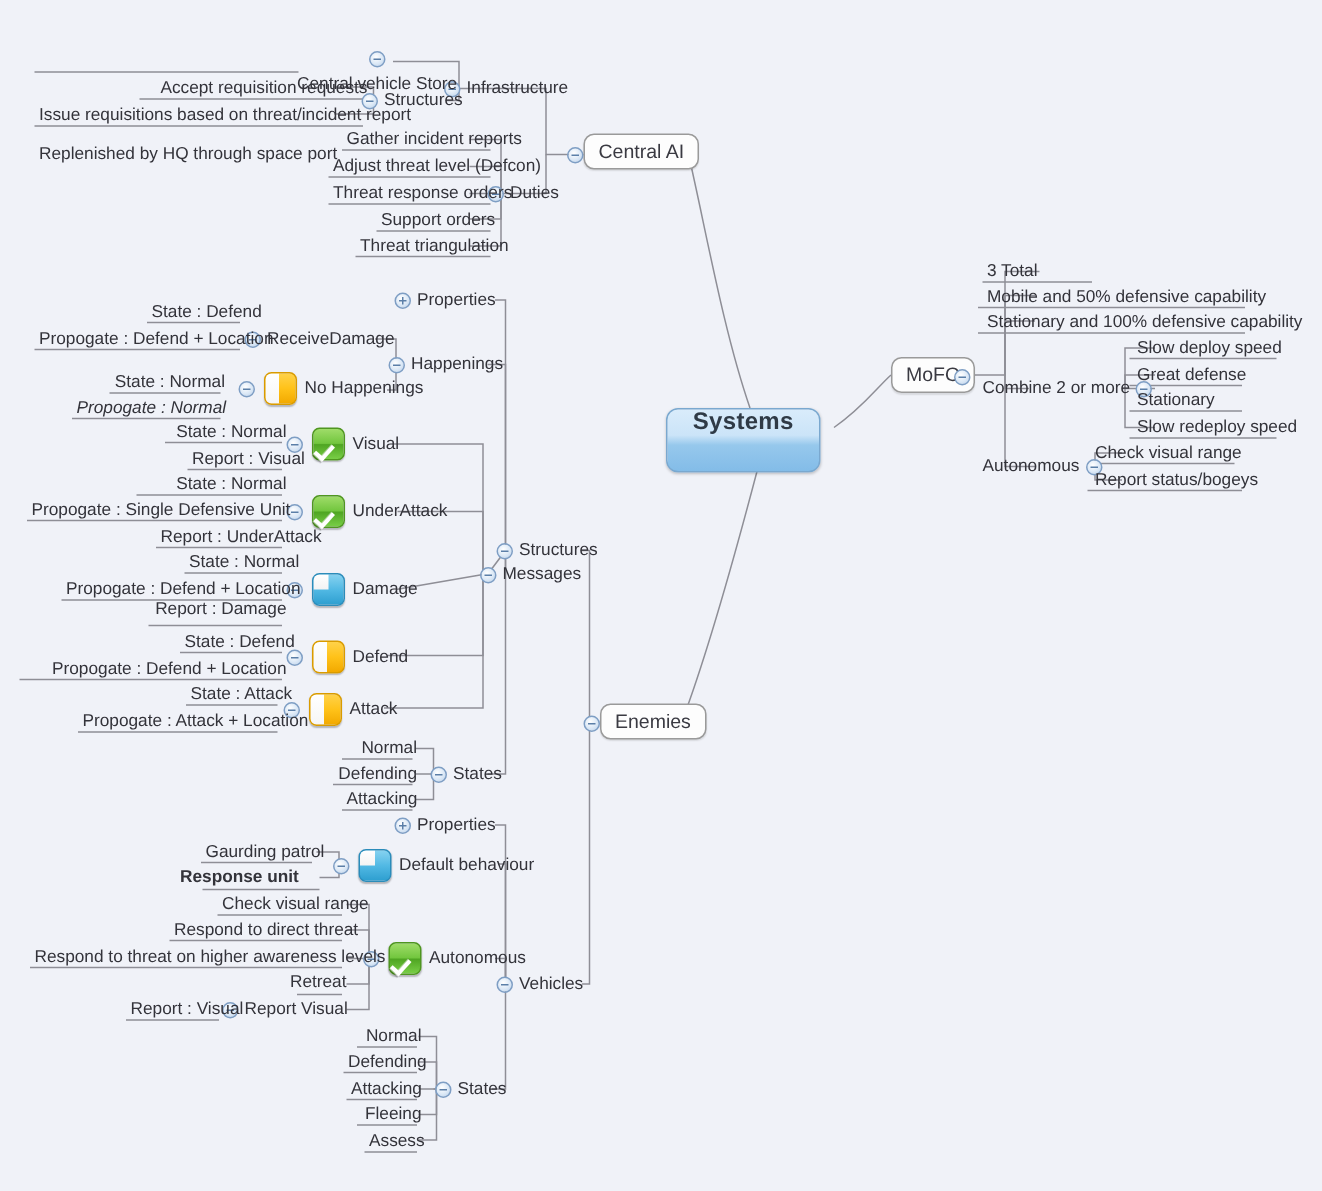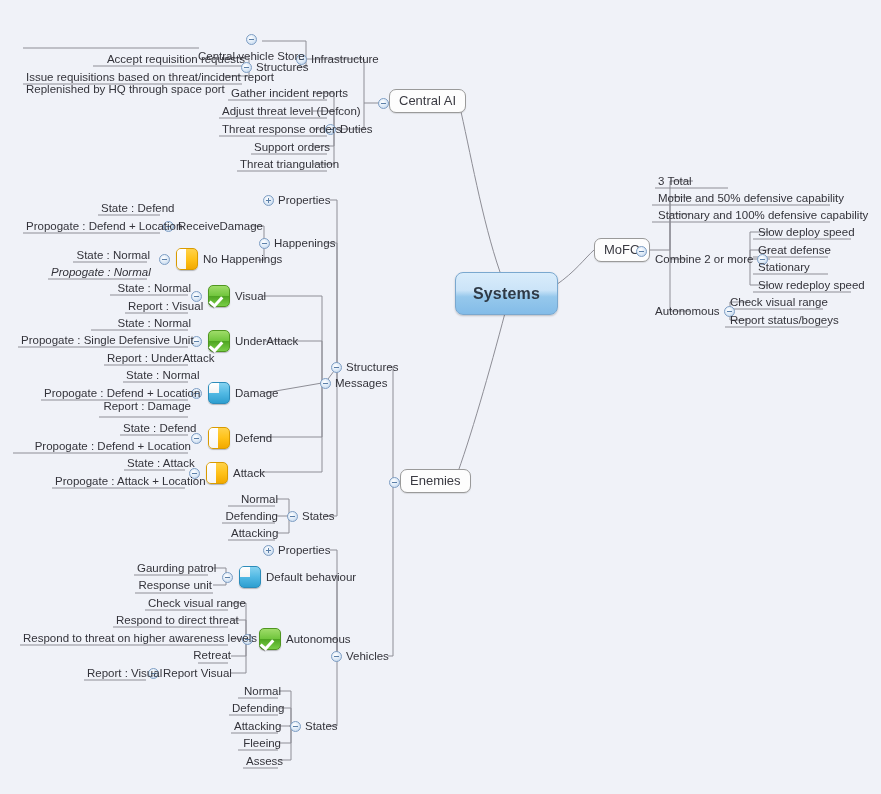--- a/index.html
+++ b/index.html
@@ -44,27 +44,27 @@
     font-size:13px;
     color:#3a3a42;
     padding:3px 9px 4px 9px;
     white-space:nowrap;
     box-shadow:0 1px 1px rgba(0,0,0,.10);
   }
 
   
   #central{
     position:absolute;
-    left:455px;top:272px;
+    left:444px;top:272px;
     width:101px;height:41px;
     border:1px solid #7aa8cf;
     border-radius:8px;
     background:linear-gradient(to bottom,#d9ecfb 0%,#cbe4f8 42%,#96c8ec 58%,#83bce8 100%);
     box-shadow:0 1px 2px rgba(0,0,0,.22);
-    display:flex;align-items:center;justify-content:center;
+    display:flex;align-items:flex-start;justify-content:center;
     font-size:16px;font-weight:bold;color:#2f3a46;
     letter-spacing:.2px;
   }
 
   
   .tg{
     width:9px;height:9px;border-radius:50%;
     border:1px solid #7e9ec4;
     background:radial-gradient(circle at 40% 35%,#ffffff 0%,#dbe8f6 55%,#b9cfe8 100%);
     position:relative;flex:0 0 auto;display:inline-block;
@@ -283,21 +283,21 @@
 
   <div class="branch" style="left:296px;top:52px;text-align:center;">
     <span class="tg"></span>
     <span>Infrastructure</span>
   </div>
 
   <div class="branch" style="left:198px;top:34px;flex-direction:column;">
     <span class="tg"></span>
     <span>Central vehicle Store</span>
   </div>
-  <div class="leaf r" style="left:23px;top:34px;width:176px;margin-top:48px;">Replenished by HQ through space port</div>
+  <div class="leaf r" style="left:23px;top:48px;width:176px;margin-top:48px;">Replenished by HQ through space port</div>
 
   <div class="branch" style="left:241px;top:60px;">
     <span class="tg"></span>
     <span>Structures</span>
   </div>
   <div class="leaf r" style="left:93px;top:52px;width:149px;">Accept requisition requests</div>
   <div class="leaf r" style="left:23px;top:70px;width:219px;">Issue requisitions based on threat/incident report</div>
 
   <div class="branch" style="left:325px;top:122px;">
     <span class="tg"></span>
@@ -423,21 +423,21 @@
     <span class="tg plus"></span>
     <span>Properties</span>
   </div>
 
   <div class="iconnode" style="left:222px;top:566px;">
     <span class="tg" style="margin-right:1px;"></span>
     <span class="ic blue"></span>
     <span>Default behaviour</span>
   </div>
   <div class="leaf r" style="left:134px;top:561px;width:74px;">Gaurding patrol</div>
-  <div class="leaf r" style="left:131px;top:578px;width:78px;">Response unit</div>
+  <div class="leaf r" style="left:117px;top:578px;width:78px;font-weight:bold;">Response unit</div>
 
   <div class="iconnode" style="left:242px;top:628px;">
     <span class="tg" style="margin-right:1px;"></span>
     <span class="ic green"></span>
     <span>Autonomous</span>
   </div>
   <div class="leaf r" style="left:145px;top:596px;width:83px;">Check visual range</div>
   <div class="leaf r" style="left:113px;top:613px;width:115px;">Respond to direct threat</div>
   <div class="leaf r" style="left:20px;top:631px;width:208px;">Respond to threat on higher awareness levels</div>
   <div class="leaf r" style="left:158px;top:648px;width:70px;">Retreat</div>

